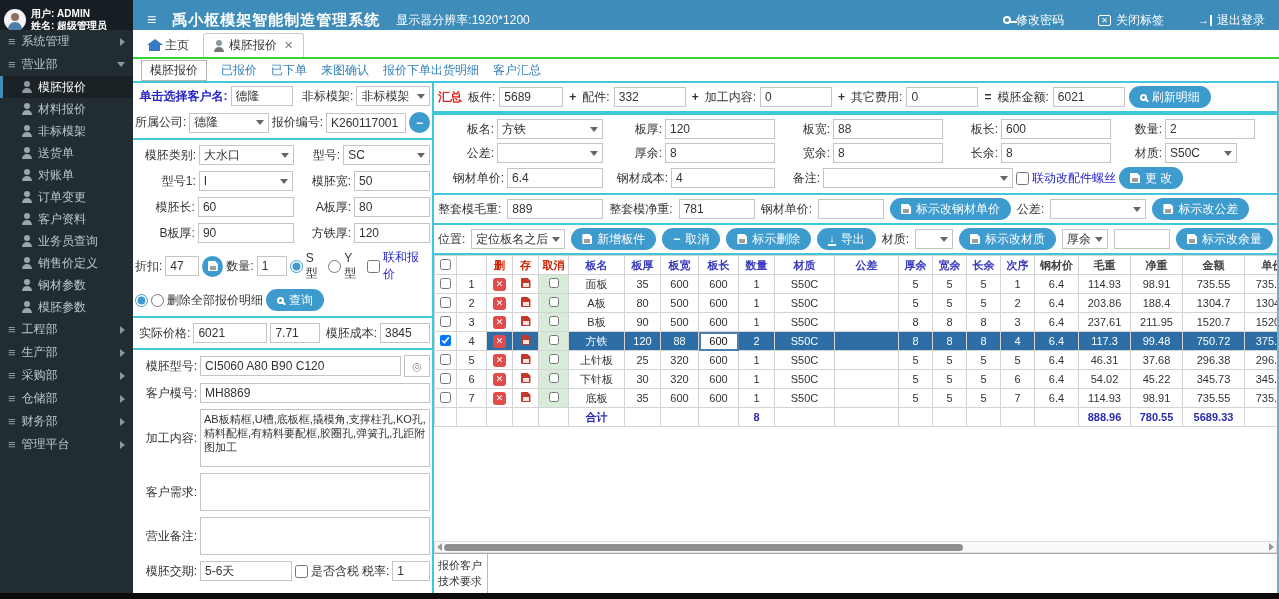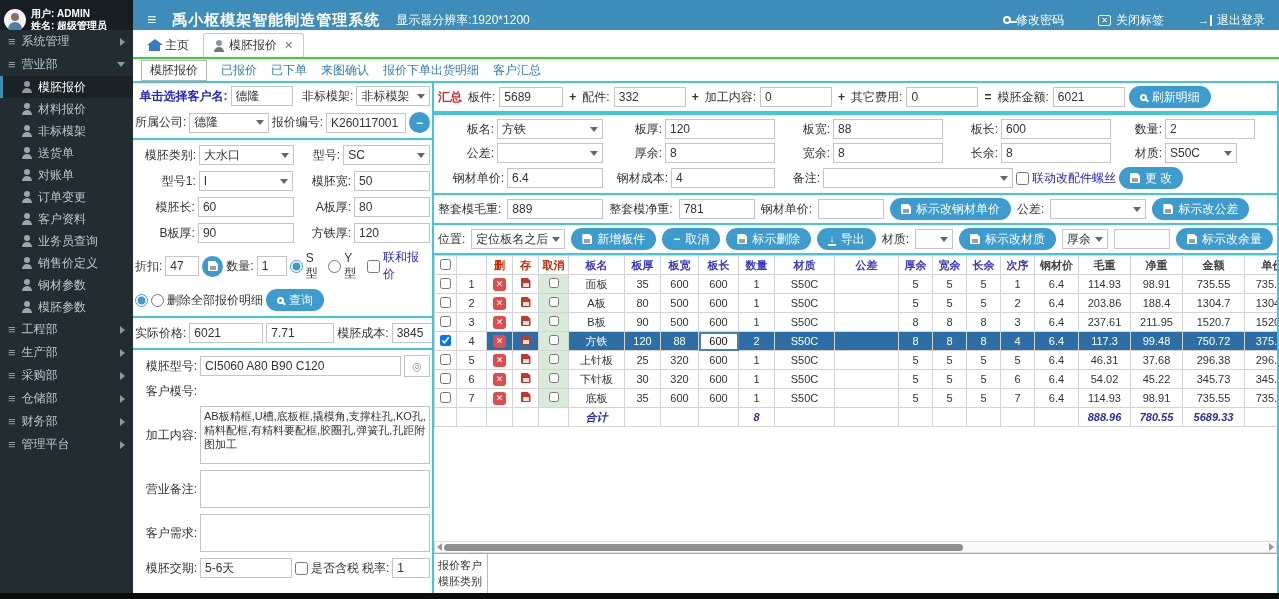--- a/index.html
+++ b/index.html
@@ -99,21 +99,21 @@
   table.plates th, table.plates td { border:1px solid #d4d4d4; height:19px; text-align:center; overflow:hidden; white-space:nowrap; padding:0 1px; }
   table.plates th { color:#3b3bbd; font-weight:bold; background:#fff; }
   table.plates th.red { color:#cc2200; }
   table.plates th.dark { color:#444; }
   td.c-cancel, th.c-cancel-cell { background:#d8ead8; }
   .del-btn { display:inline-block; width:13px; height:13px; background:#e04b4b; color:#fff; border-radius:3px; font-size:9px; line-height:13px; font-weight:bold; cursor:pointer; }
   tr.selected td { background:#2d6ea6; color:#fff; }
   tr.selected td.c-check, tr.selected td.c-num { background:#fff; color:#333; }
   tr.selected td.c-cancel { background:#d8ead8; }
   tr.selected td.editing { background:#fff; color:#111; outline:2px solid #4a7fae; outline-offset:-2px; }
-  tr.total-row td { font-weight:bold; color:#2b2bb0;font-style:italic; }
+  tr.total-row td { font-weight:bold; color:#2b2bb0; }
   .col-check{width:22px}.col-num{width:30px}.col-del{width:26px}.col-save{width:26px}.col-cancel{width:30px}
   .col-name{width:56px}.col-thick{width:36px}.col-wid{width:38px}.col-len{width:40px}.col-qty{width:36px}
   .col-mat{width:60px}.col-tol{width:64px}.col-tr{width:34px}.col-wr{width:34px}.col-lr{width:34px}
   .col-seq{width:34px}.col-steel{width:44px}.col-gross{width:52px}.col-net{width:52px}.col-amt{width:62px}.col-unit{width:56px}
 
   .table-space { flex:1; background:#fff; }
   .hscroll { height:12px; border:1px solid #ddd; background:#fafafa; display:flex; align-items:center; padding:0 2px; gap:2px; }
   .hs-arrow-l { width:0;height:0;border-top:4px solid transparent;border-bottom:4px solid transparent;border-right:5px solid #999; cursor:pointer; }
   .hs-arrow-r { width:0;height:0;border-top:4px solid transparent;border-bottom:4px solid transparent;border-left:5px solid #999; margin-left:auto; cursor:pointer; }
   .hs-thumb { width:62%; height:7px; background:#8f8f8f; border-radius:4px; cursor:pointer; }
@@ -353,45 +353,46 @@
             <span>删除全部报价明细</span>
           <button class="pill">
               <span class="i-search"></span>
               <span>查询</span>
             </button>
         </div>
         <div class="divider"></div>
         <div class="lrow">
           <span class="lbl" style="width:62px">实际价格:</span>
           <input class="box" style="width: 74px;" value="6021">
-          <input class="box" style="width: 68px;" value="7.71">
+          <input class="box" style="width: 50px;" value="7.71">
           <span class="lbl" style="width:60px">模胚成本:</span>
           <input class="box" style="width: 50px; flex: 1 1 0%;" value="3845">
         </div>
         <div class="divider"></div>
         <div class="lrow">
           <span class="lbl" style="width:62px">模胚型号:</span>
           <input class="box" style="flex: 1 1 0%;" value="CI5060 A80 B90 C120">
           <span class="smallbtn">
               <span class="i-target">◎</span>
             </span>
         </div>
         <div class="lrow">
           <span class="lbl" style="width:62px">客户模号:</span>
+          <input class="box" style="flex: 1 1 0%;" value="MH8869">
         </div>
         <div class="lrow" style="align-items:center">
           <span class="lbl" style="width:62px">加工内容:</span>
           <textarea class="tbox" style="flex: 1 1 0%; height: 58px;">AB板精框,U槽,底板框,撬模角,支撑柱孔,KO孔,精料配框,有精料要配框,胶圈孔,弹簧孔,孔距附图加工</textarea>
         </div>
         <div class="lrow" style="align-items:center">
+          <span class="lbl" style="width:62px">客户需求:</span>
+          <textarea class="tbox" style="flex: 1 1 0%; height: 38px;"></textarea>
+        </div>
+        <div class="lrow" style="align-items:center">
           <span class="lbl" style="width:62px">营业备注:</span>
-          <textarea class="tbox" style="flex: 1 1 0%; height: 38px;"></textarea>
-        </div>
-        <div class="lrow" style="align-items:center">
-          <span class="lbl" style="width:62px">客户需求:</span>
           <textarea class="tbox" style="flex: 1 1 0%; height: 38px;"></textarea>
         </div>
         <div class="lrow">
           <span class="lbl" style="width:62px">模胚交期:</span>
           <input class="box" style="width: 92px;" value="5-6天">
           <input type="checkbox" class="chk" style="">
             <span>是否含税</span>
           <span class="lbl">税率:</span>
           <input class="box" style="width: 32px; flex: 1 1 0%;" value="1">
         </div>
@@ -784,21 +785,21 @@
 
         <div class="hscroll">
           <span class="hs-arrow-l"></span>
           <span class="hs-thumb"></span>
           <span class="hs-arrow-r"></span>
         </div>
 
         <div class="techreq">
           <div class="tlabel">
             <span>报价客户</span><br>
-            <span>模胚类别</span>
+            <span>技术要求</span>
           </div>
           <textarea style=""></textarea>
         </div>
       </div>
     </div>
   </div>
 
   <div class="bottom-black"></div>
 </div>
 

